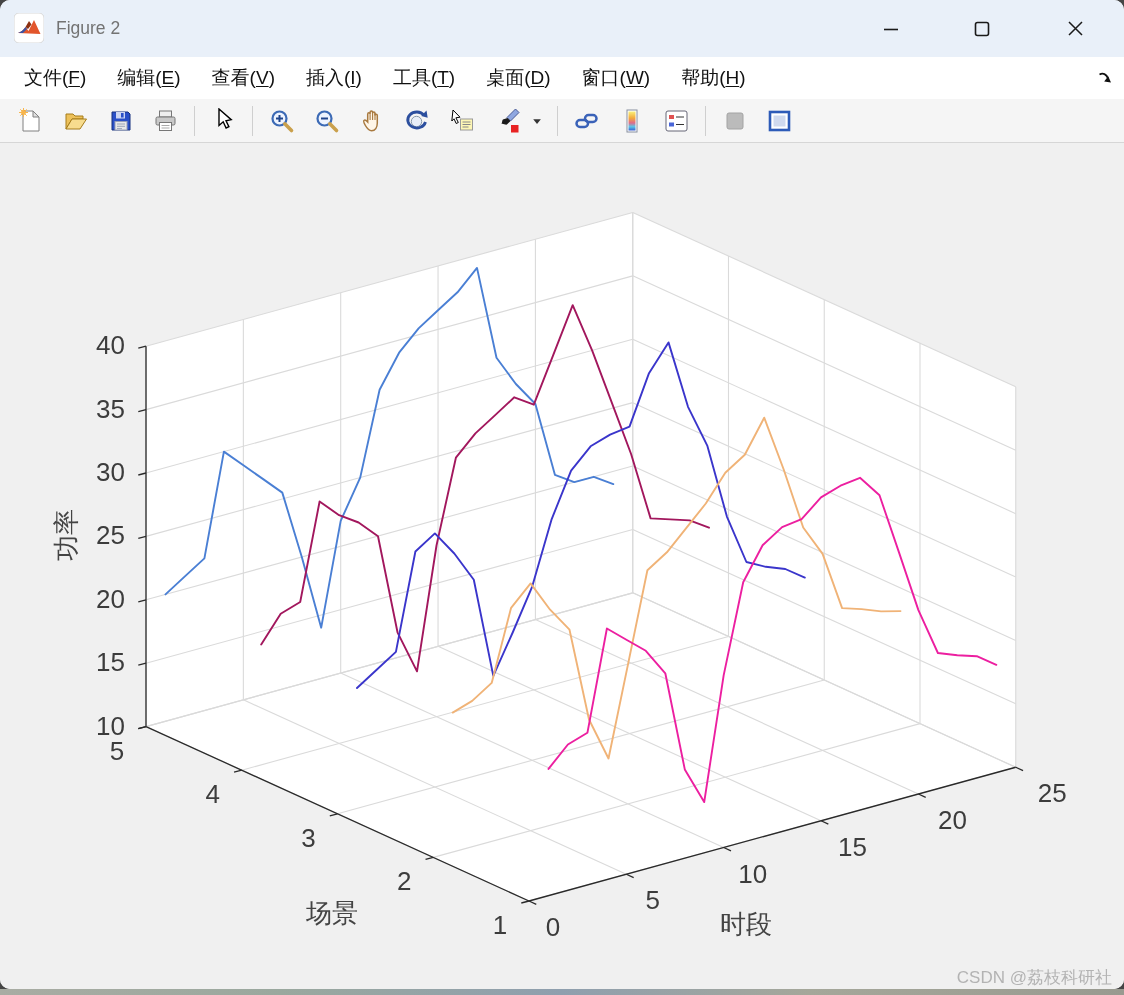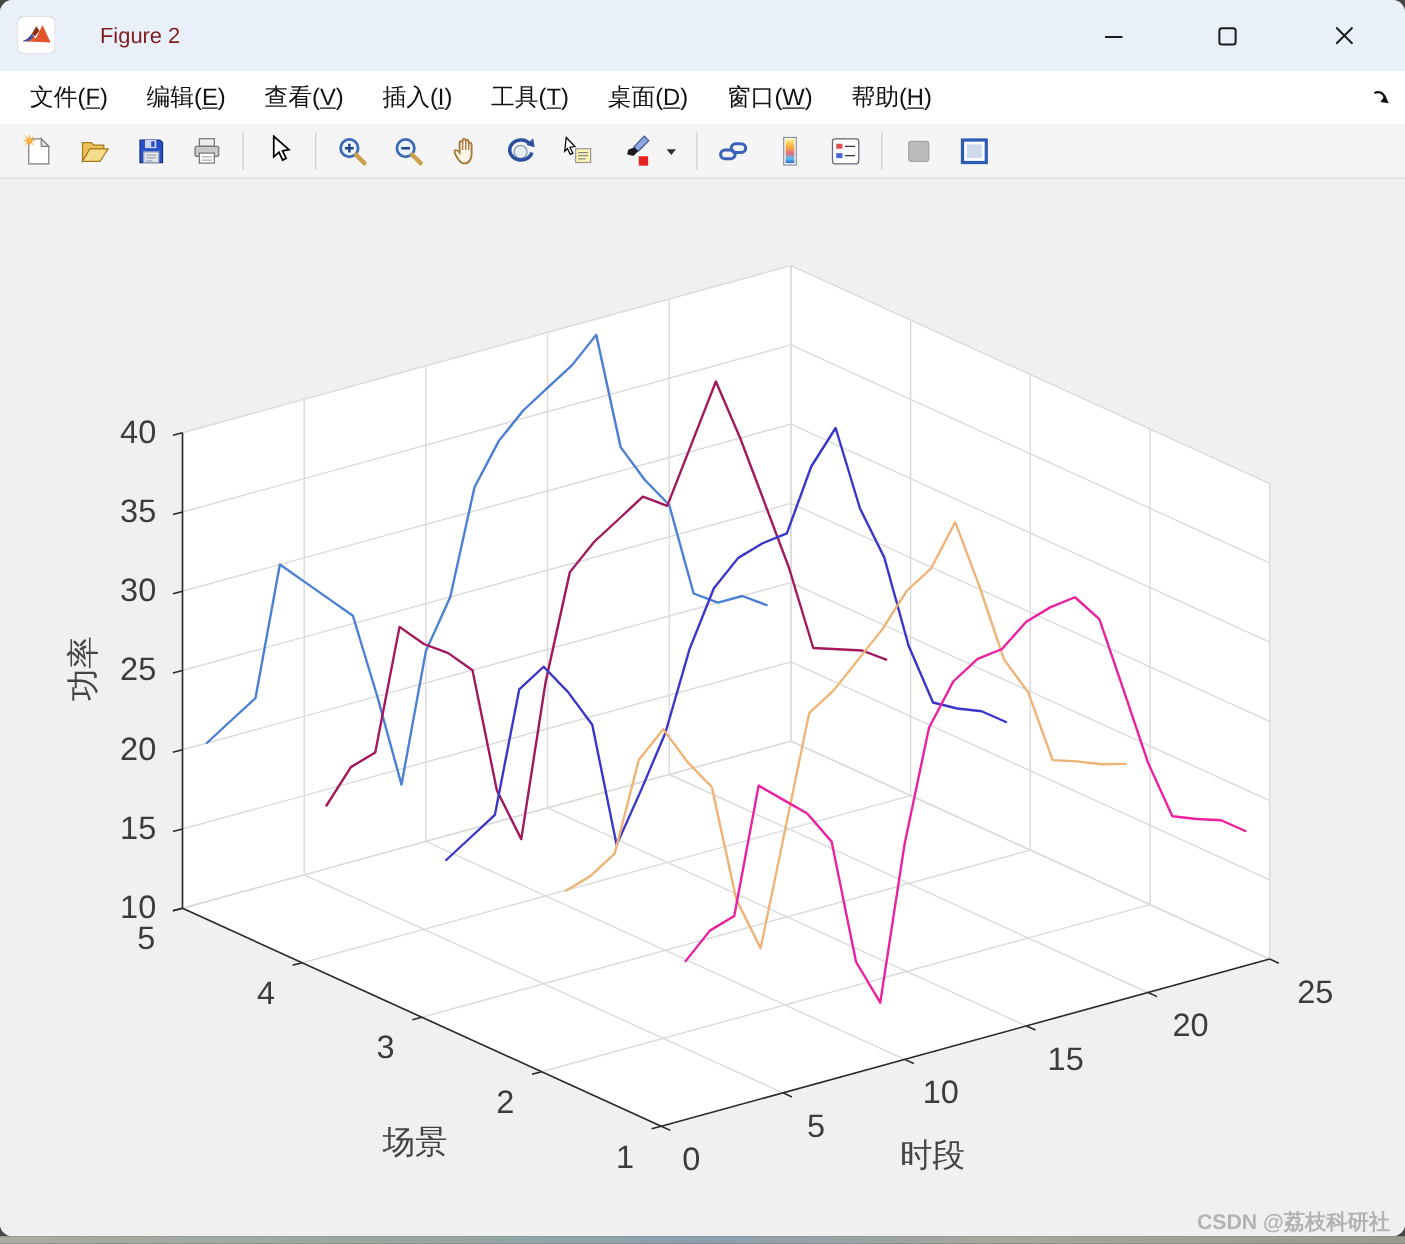--- a/index.html
+++ b/index.html
@@ -1,34 +1,34 @@
 <!DOCTYPE html>
 <html><head>
 <meta charset="utf-8">
 <style>
   html,body{margin:0;padding:0;width:1124px;height:995px;overflow:hidden;background:#454545;font-family:"Liberation Sans","DejaVu Sans",sans-serif;}
   #desktop-strip{position:absolute;left:0;bottom:0;width:1124px;height:6px;background:linear-gradient(90deg,#a9aca3,#9aa89e 25%,#8f9fae 50%,#a5a79a 72%,#999a90);}
   #window{position:absolute;left:0;top:0;width:1124px;height:989px;border-radius:10px;overflow:hidden;background:#f0f0f0;}
   .titlebar{height:57px;background:#e9f0f9;position:relative;}
   .app-icon{position:absolute;left:14px;top:13px;width:30px;height:30px;}
-  .title-text{position:absolute;left:56px;top:0;height:57px;line-height:57px;font-size:17.5px;color:#7f1d1d;margin-left:24px;}
+  .title-text{position:absolute;left:56px;top:0;height:57px;line-height:57px;font-size:17.5px;color:#737373;}
   .winbtn{position:absolute;top:0;width:46px;height:57px;display:flex;align-items:center;justify-content:center;}
   #btn-min{left:868px;} #btn-max{left:959px;} #btn-close{left:1052px;}
   .menubar{height:42px;background:#ffffff;display:flex;align-items:center;padding-left:24px;position:relative;}
   .menu-item{font-size:19px;color:#111;margin-right:31px;white-space:nowrap;}
   .menu-item .mn{text-decoration:underline;text-underline-offset:2px;}
   #menu-overflow{position:absolute;right:8px;top:13px;width:20px;height:16px;}
   .toolbar{height:43px;background:#f5f5f5;border-bottom:1px solid #d6d6d6;display:flex;align-items:center;padding-left:8px;}
   .tbtn{width:45px;height:40px;display:flex;align-items:center;justify-content:center;}
   .tbtn.narrow{width:22px;}
   .tsep{width:1px;height:30px;background:#cfcfcf;margin:0 6px;}
   .canvas{position:relative;width:1124px;height:846px;background:#f0f0f0;}
   .tick-label{font:26px "Liberation Sans","DejaVu Sans",sans-serif;fill:#3c3c3c;}
   .axis-label{font:26px "Liberation Sans","DejaVu Sans",sans-serif;fill:#444;}
-  #watermark{position:absolute;right:12px;top:966px;font-size:17px;color:#b3b3b3;font-weight:bold;}
+  #watermark{position:absolute;right:12px;top:966px;font-size:17px;color:#b3b3b3;}
 </style>
 </head>
 <body>
 
 <div id="window">
   <div class="titlebar">
     <svg class="app-icon" viewBox="0 0 30 30">
       <rect width="30" height="30" rx="5" fill="#ffffff" stroke="#d8d8d8"></rect>
       <path d="M4 20c3-1 5.5-3 7.5-6l3 4 5.5-11 6.5 14z" fill="#e2552c"></path>
       <path d="M11.5 14l3.5-6 2.5 3.5-3.5 4.5z" fill="#8c2f10"></path>

